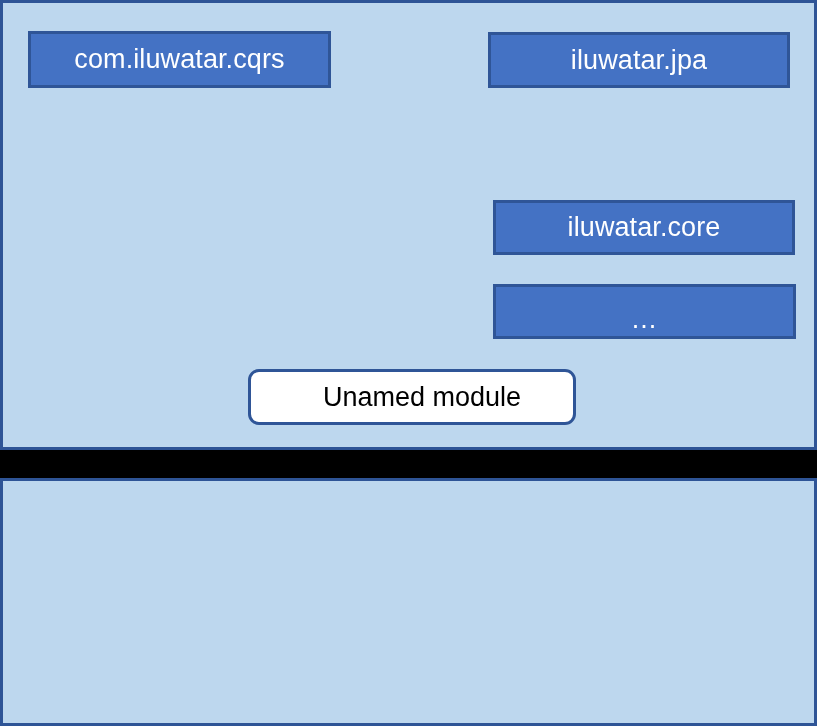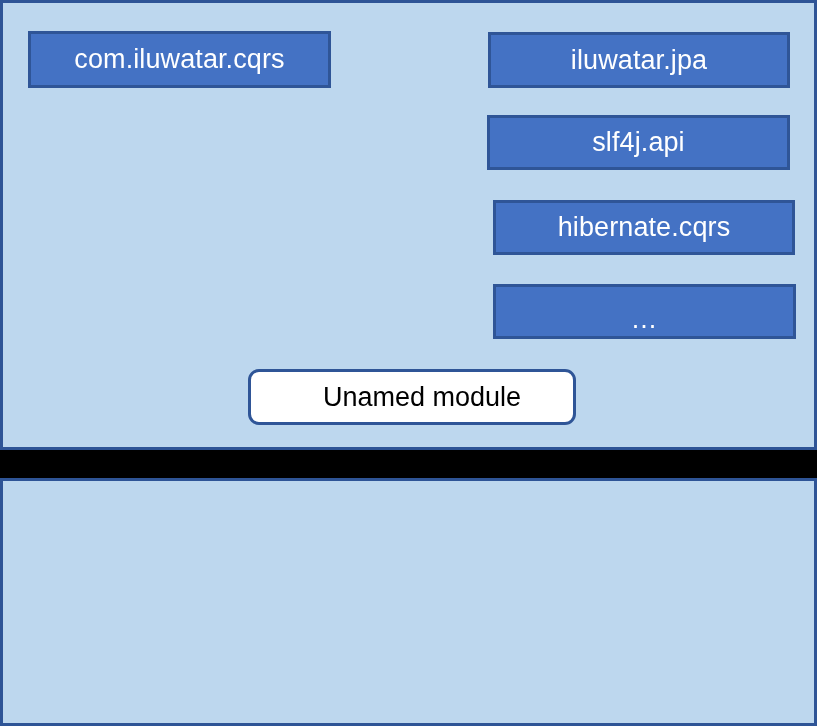--- a/index.html
+++ b/index.html
@@ -98,26 +98,23 @@
   <div class="panel" id="panel-application">
 
     <div class="module-box" id="box-com-iluwatar-cqrs">
       <span class="box-label">com.iluwatar.cqrs</span>
     </div>
 
     <div class="module-box" id="box-hibernate-jpa">
       <span class="box-label">iluwatar.jpa</span>
     </div>
 
-    <div class="module-box" id="box-slf4j-api">
-      <span class="box-label">slf4j.api</span>
-    </div>
 
     <div class="module-box" id="box-hibernate-core">
-      <span class="box-label">hibernate.cqrs</span>
+      <span class="box-label">iluwatar.core</span>
     </div>
 
     <div class="module-box" id="box-ellipsis">
       <span class="box-label">...</span>
     </div>
 
     <div class="rounded-box" id="box-unamed-module">
       <span class="box-label">Unamed module</span>
     </div>
 

